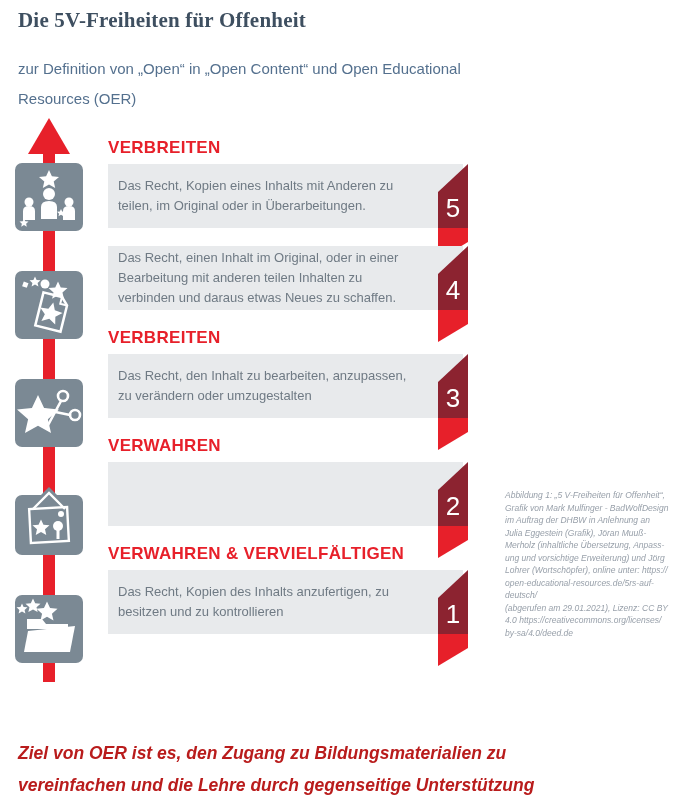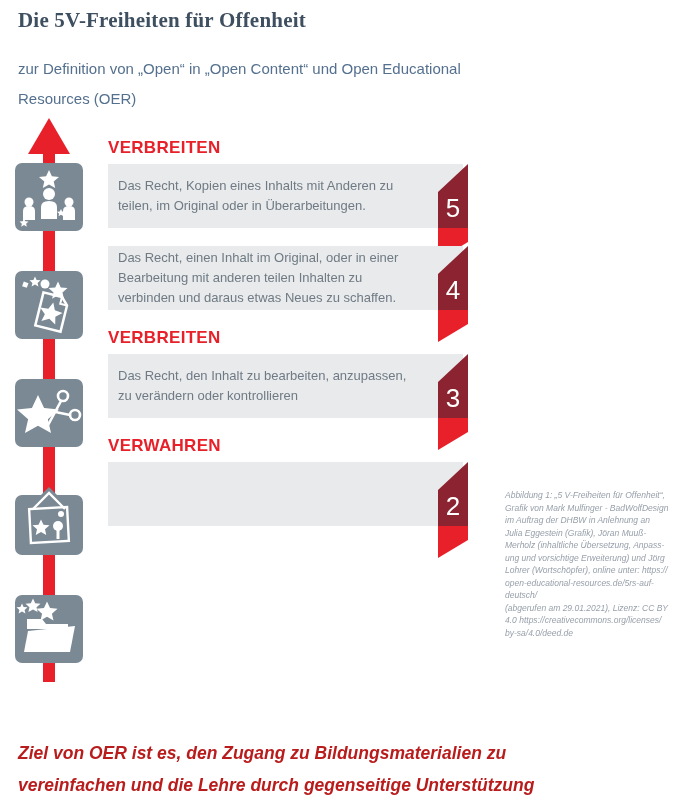--- a/index.html
+++ b/index.html
@@ -153,40 +153,52 @@
           <polygon points="0,64 30,64 30,78 0,96" fill="#e7202a"></polygon>
           <text x="15" y="53" text-anchor="middle" font-size="26" fill="#ffffff">4</text>
         </svg>
       </div>
     </div>
 
     <div class="section">
       <div class="section-heading">VERBREITEN</div>
       <div class="section-box">
         <div class="section-desc">Das Recht, den Inhalt zu bearbeiten, anzupassen,
-zu verändern oder kontrollieren</div>
+zu verändern oder umzugestalten</div>
         <svg class="ribbon" viewBox="0 0 30 96">
           <polygon points="0,28 30,0 30,64 0,64" fill="#8c2330"></polygon>
           <polygon points="0,64 30,64 30,78 0,96" fill="#e7202a"></polygon>
           <text x="15" y="53" text-anchor="middle" font-size="26" fill="#ffffff">3</text>
         </svg>
       </div>
     </div>
 
     <div class="section">
       <div class="section-heading">VERWAHREN</div>
       <div class="section-box">
         <svg class="ribbon" viewBox="0 0 30 96">
           <polygon points="0,28 30,0 30,64 0,64" fill="#8c2330"></polygon>
           <polygon points="0,64 30,64 30,78 0,96" fill="#e7202a"></polygon>
           <text x="15" y="53" text-anchor="middle" font-size="26" fill="#ffffff">2</text>
         </svg>
       </div>
     </div>
 
+    <div class="section">
+      <div class="section-heading">VERWAHREN &amp; VERVIELFÄLTIGEN</div>
+      <div class="section-box">
+        <div class="section-desc">Das Recht, Kopien des Inhalts anzufertigen, zu
+besitzen und zu kontrollieren</div>
+        <svg class="ribbon" viewBox="0 0 30 96">
+          <polygon points="0,28 30,0 30,64 0,64" fill="#8c2330"></polygon>
+          <polygon points="0,64 30,64 30,78 0,96" fill="#e7202a"></polygon>
+          <text x="15" y="53" text-anchor="middle" font-size="26" fill="#ffffff">1</text>
+        </svg>
+      </div>
+    </div>
 
   </div>
 
   <div class="caption">Abbildung 1: „5 V-Freiheiten für Offenheit“,
 Grafik von Mark Mulfinger - BadWolfDesign
 im Auftrag der DHBW in Anlehnung an
 Julia Eggestein (Grafik), Jöran Muuß-
 Merholz (inhaltliche Übersetzung, Anpass-
 ung und vorsichtige Erweiterung) und Jörg
 Lohrer (Wortschöpfer), online unter: https://

